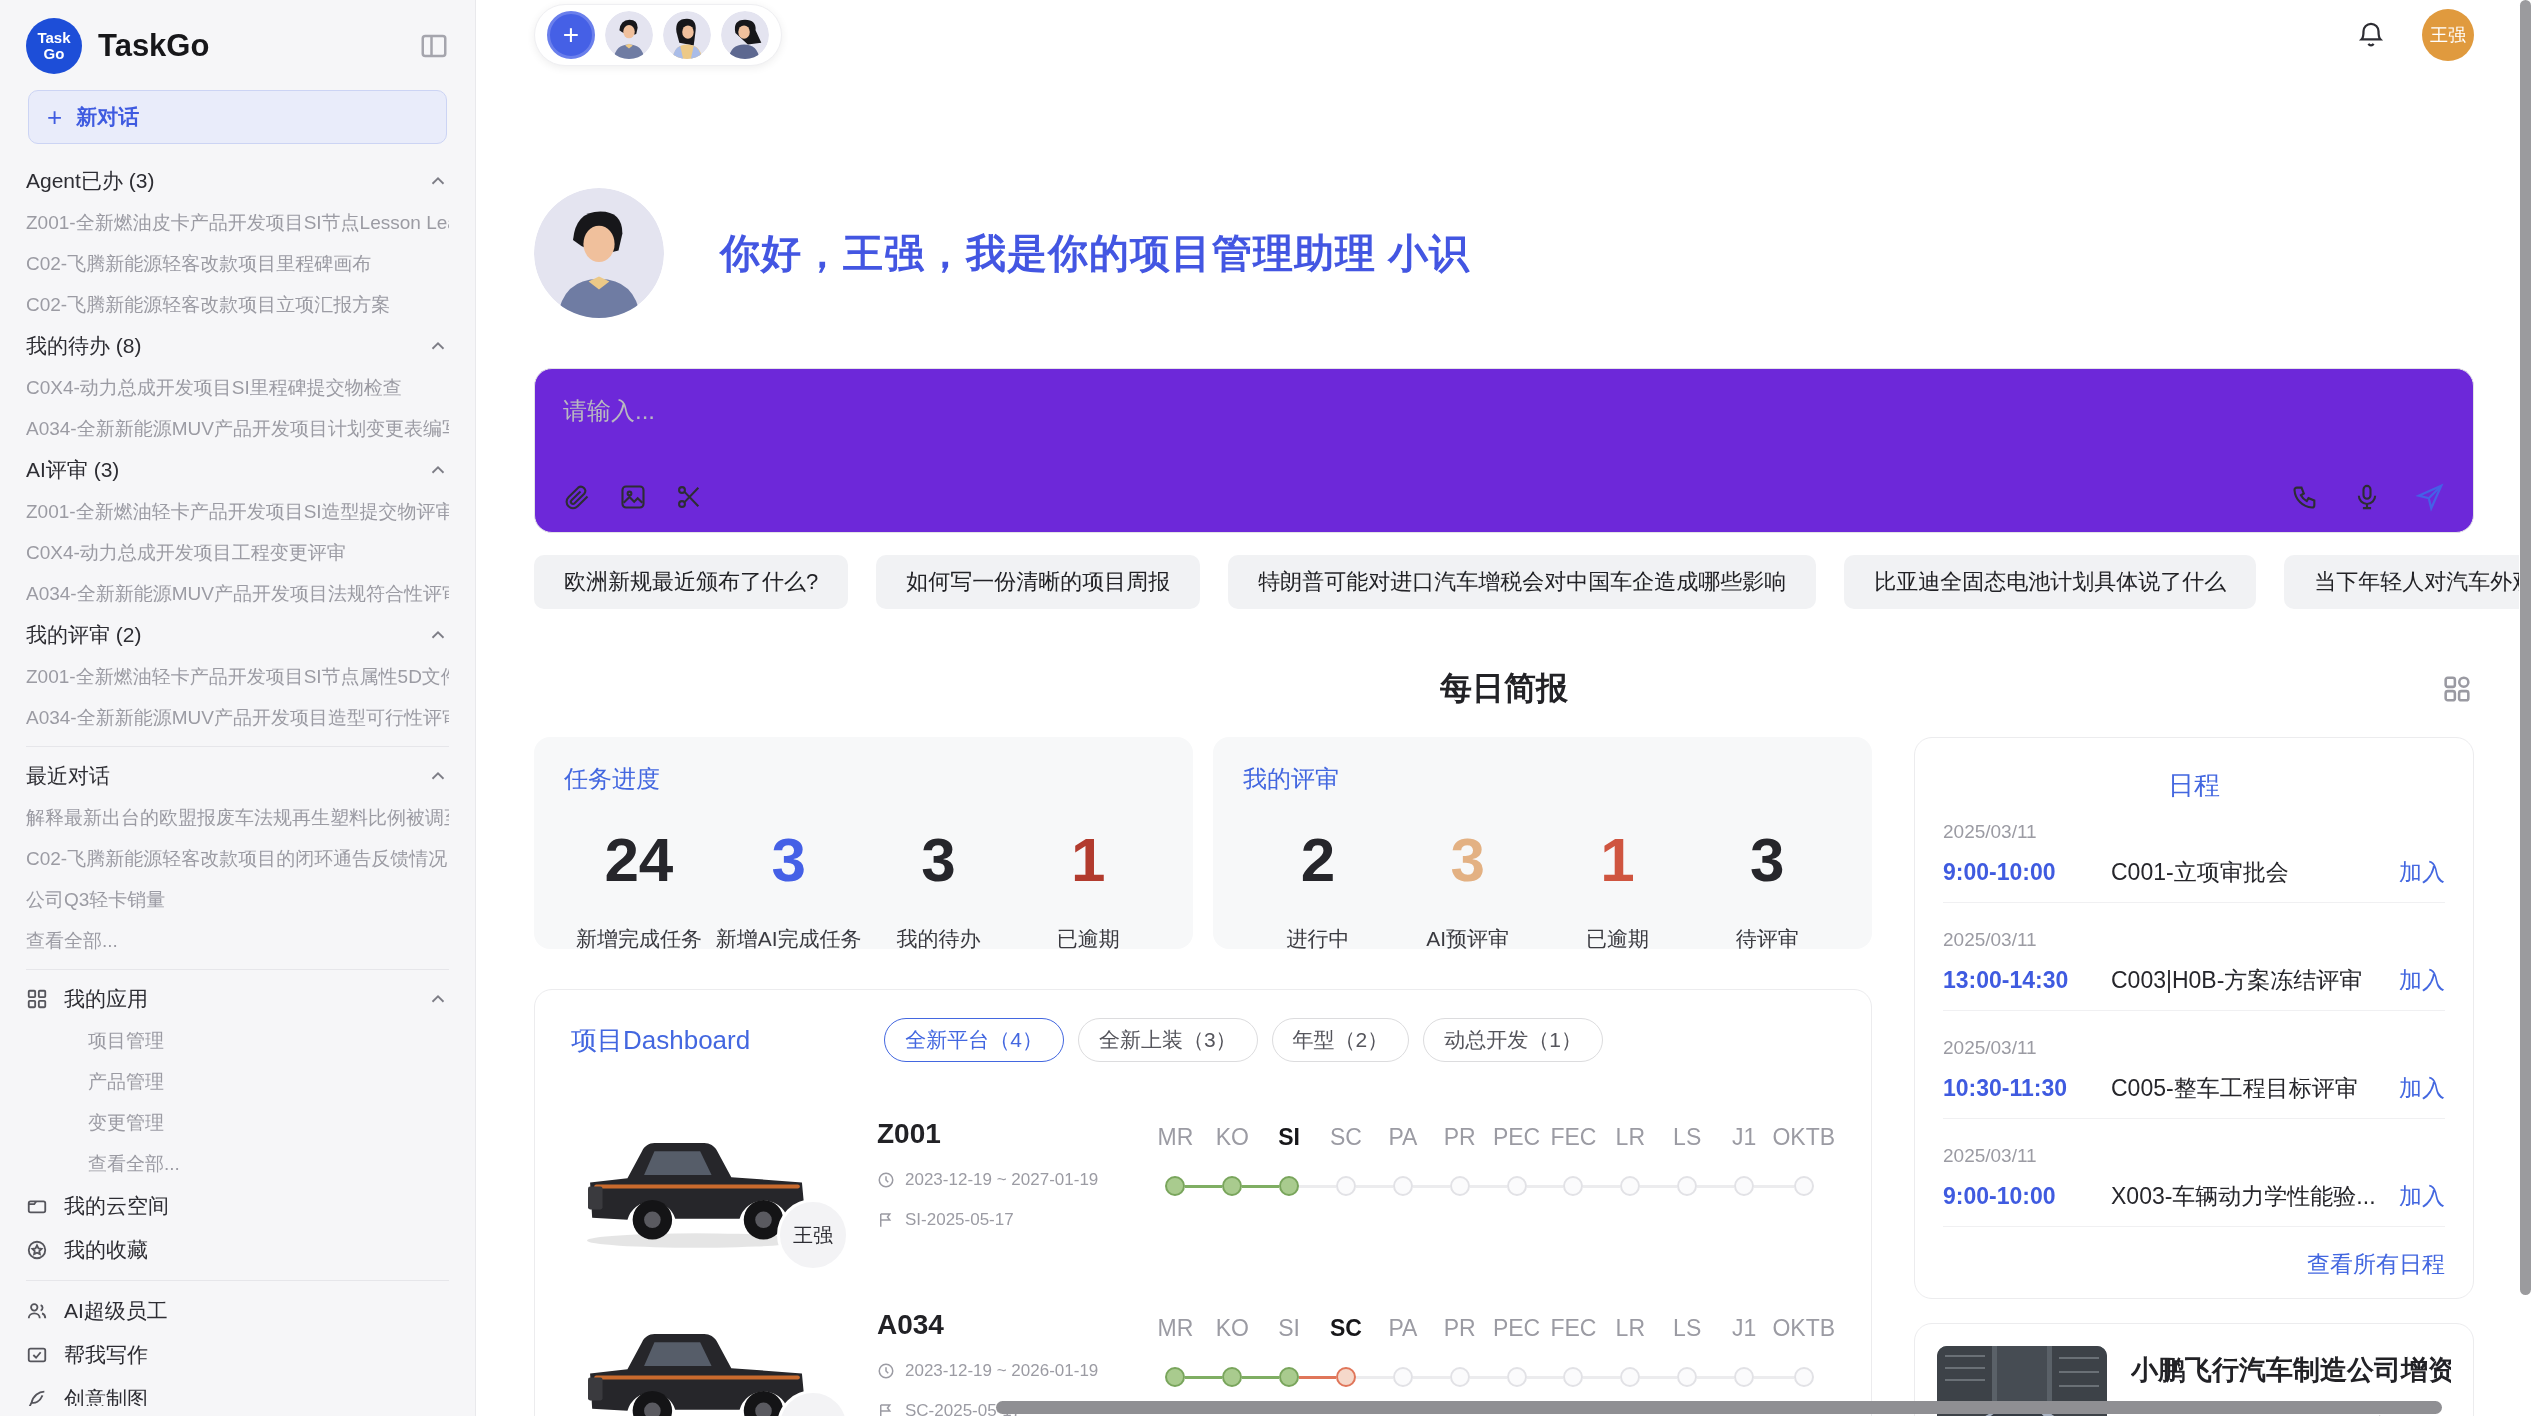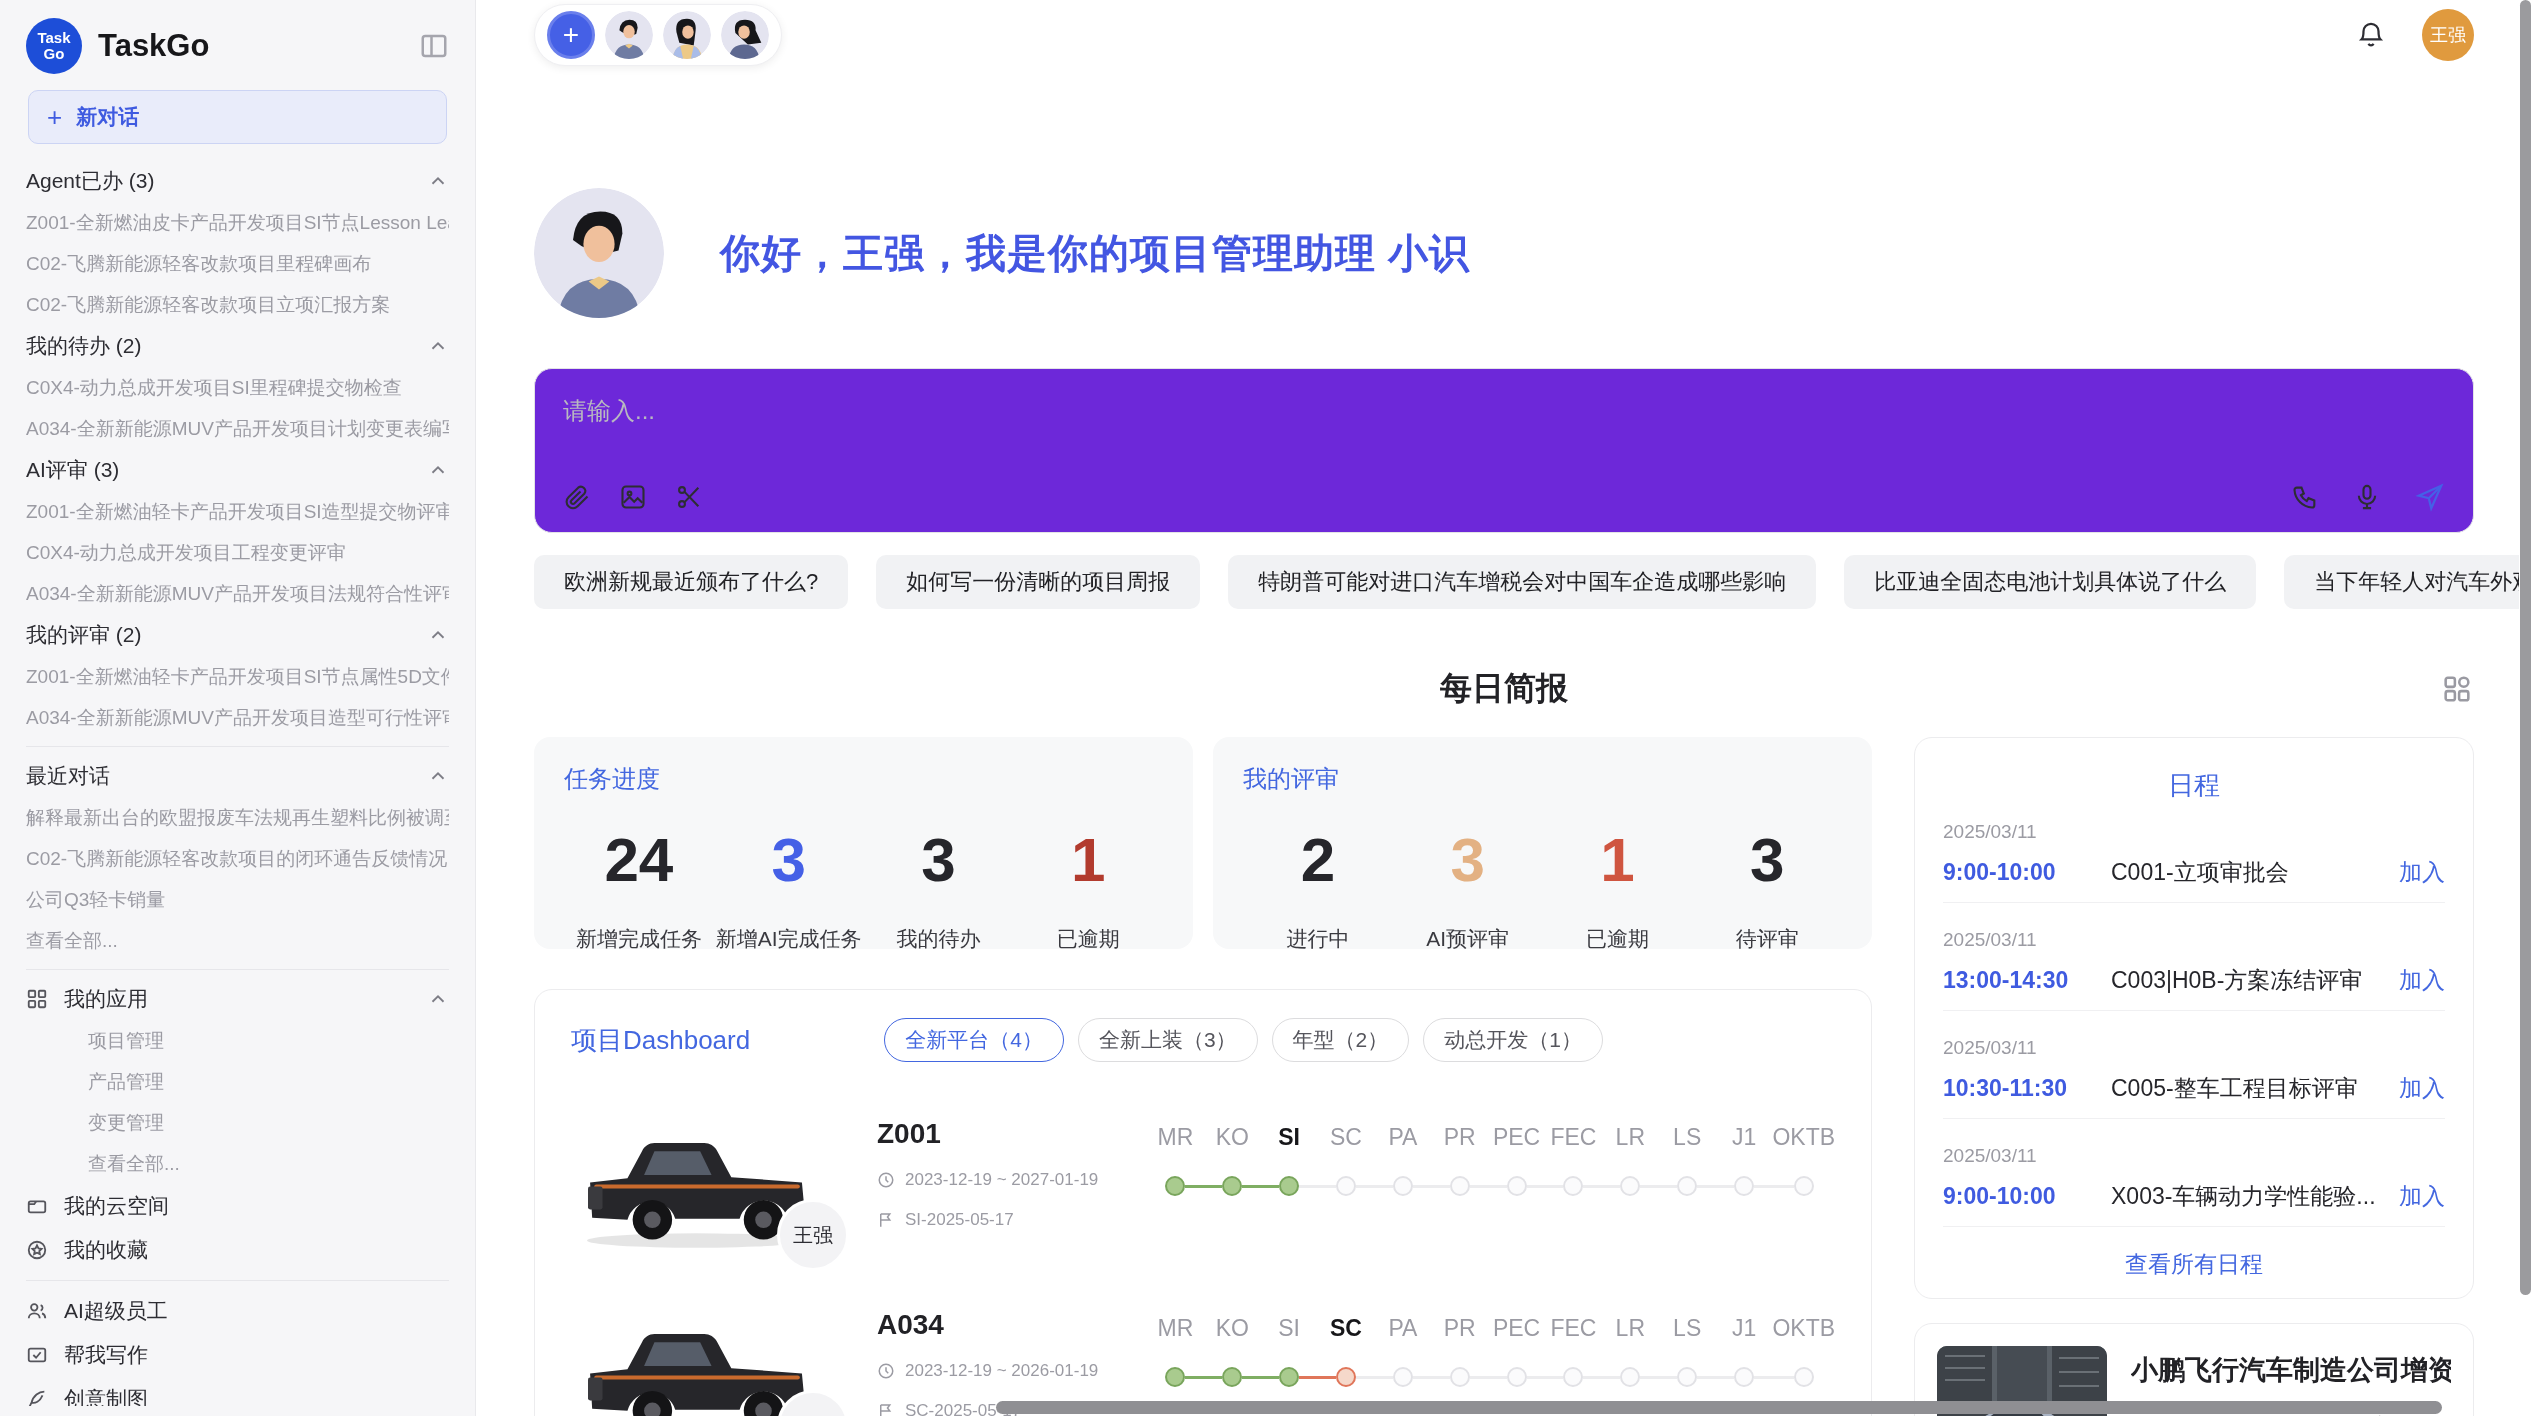--- a/index.html
+++ b/index.html
@@ -95,21 +95,21 @@
 
   .sched { background:#fff; border:1px solid #ececee; border-radius:18px; padding:24px 28px 18px 28px; height:562px; display:flex; flex-direction:column; }
   .sched-title { text-align:center; color:#4367e0; font-size:26px; margin-top:6px; }
   .sch-item { padding:18px 0 8px 0; }
   .sch-date { color:#9b9ba3; font-size:19px; }
   .sch-row { display:flex; align-items:center; margin-top:14px; }
   .sch-time { color:#3f5be0; font-size:23px; font-weight:700; width:168px; flex:none; }
   .sch-title { flex:1; font-size:23px; color:#26262b; white-space:nowrap; overflow:hidden; }
   .sch-join { color:#4367e0; font-size:23px; flex:none; cursor:pointer; }
   .sch-div { border-top:1px solid #f0f0f2; margin-top:14px; }
-  .sched-foot { text-align:center; color:#4367e0; font-size:23px; margin-top:auto; padding:14px 0 6px 0; cursor:pointer; }
+  .sched-foot { text-align:right; color:#4367e0; font-size:23px; margin-top:auto; padding:14px 0 6px 0; cursor:pointer; }
 
   .news { margin-top:24px; background:#fff; border:1px solid #ececee; border-radius:18px; padding:22px; display:flex; gap:24px; height:150px; overflow:hidden; }
   .news-img { width:170px; height:100px; border-radius:10px; overflow:hidden; flex:none; }
   .news-body { flex:1; min-width:0; }
   .news-title { font-size:27px; font-weight:700; color:#222226; margin-top:6px; white-space:nowrap; overflow:hidden; }
   .news-ex { font-size:23px; color:#55555c; margin-top:24px; white-space:nowrap; overflow:hidden; }
 
   
   .vscroll { position:absolute; top:0; right:0; width:13px; height:1416px; background:#fff; }
   .vthumb { position:absolute; top:0; right:1px; width:11px; height:1295px; border-radius:6px; background:#9b9b9e; }
@@ -152,21 +152,21 @@
             <svg width="22" height="22" viewBox="0 0 24 24" fill="none" stroke="currentColor" stroke-width="2">
               <polyline points="6 15 12 9 18 15"></polyline>
             </svg>
           </span>
       </div>
       <div class="sb-item">Z001-全新燃油皮卡产品开发项目SI节点Lesson Learn报告</div>
       <div class="sb-item">C02-飞腾新能源轻客改款项目里程碑画布</div>
       <div class="sb-item">C02-飞腾新能源轻客改款项目立项汇报方案</div>
 
       <div class="sec-h">
-        <span>我的待办 (2)</span>
+        <span>我的待办 (8)</span>
           <span class="sp"></span>
         <span class="chev">
             <svg width="22" height="22" viewBox="0 0 24 24" fill="none" stroke="currentColor" stroke-width="2">
               <polyline points="6 15 12 9 18 15"></polyline>
             </svg>
           </span>
       </div>
       <div class="sb-item">C0X4-动力总成开发项目SI里程碑提交物检查</div>
       <div class="sb-item">A034-全新新能源MUV产品开发项目计划变更表编写</div>
 

